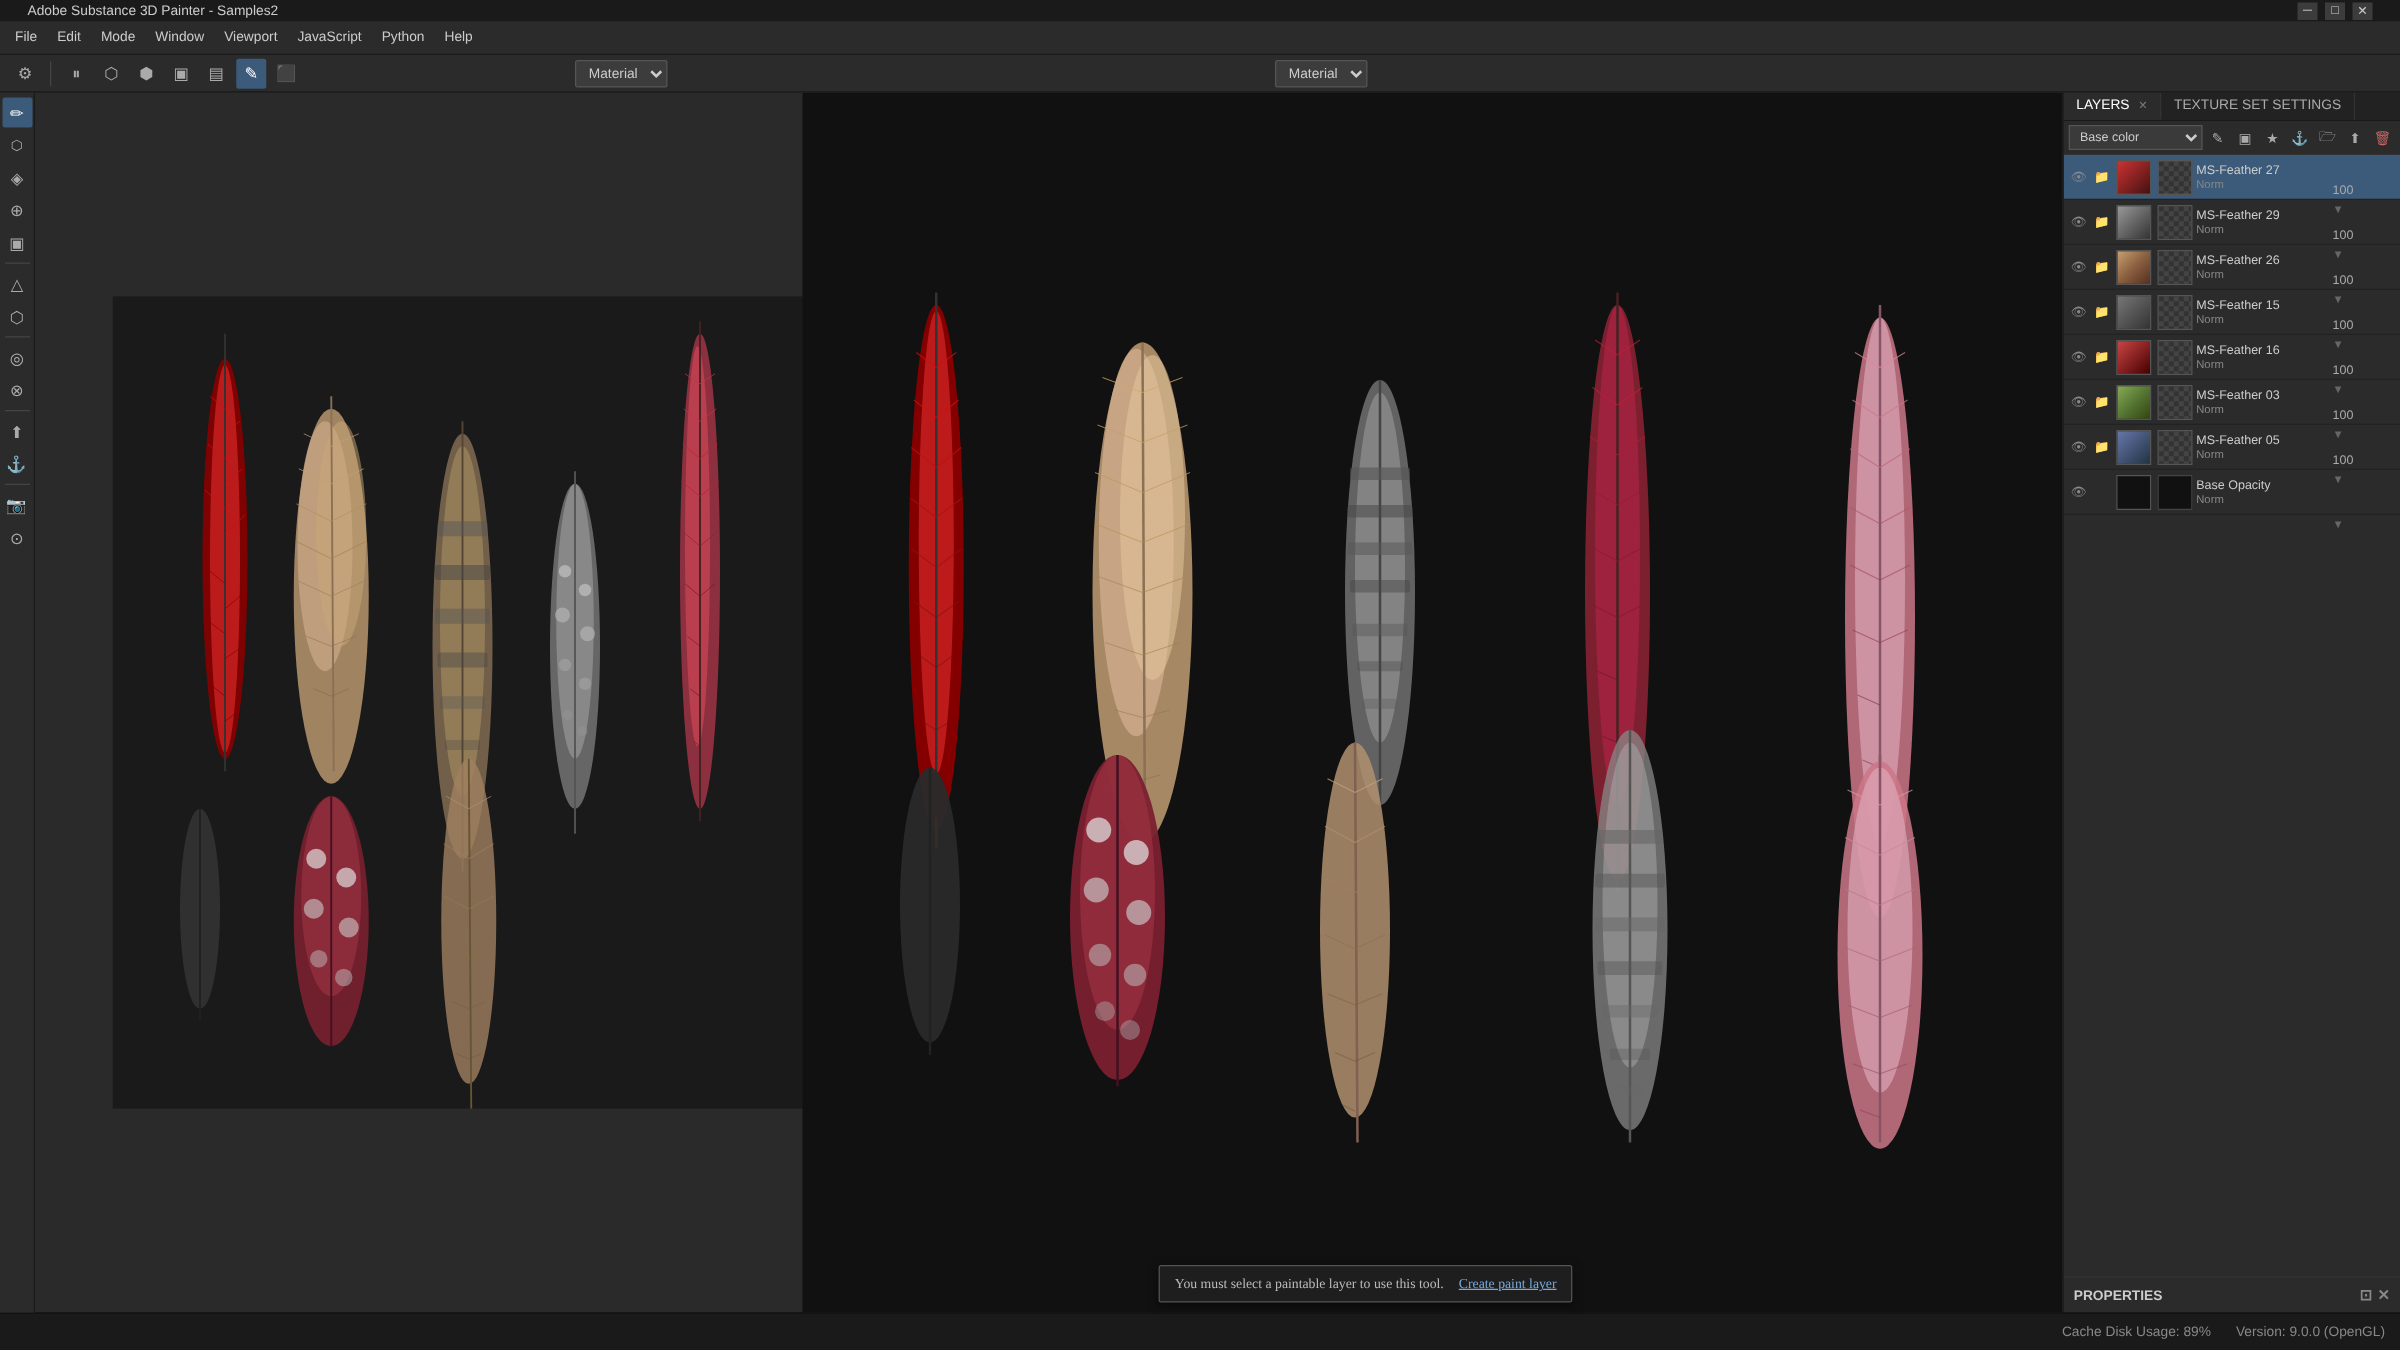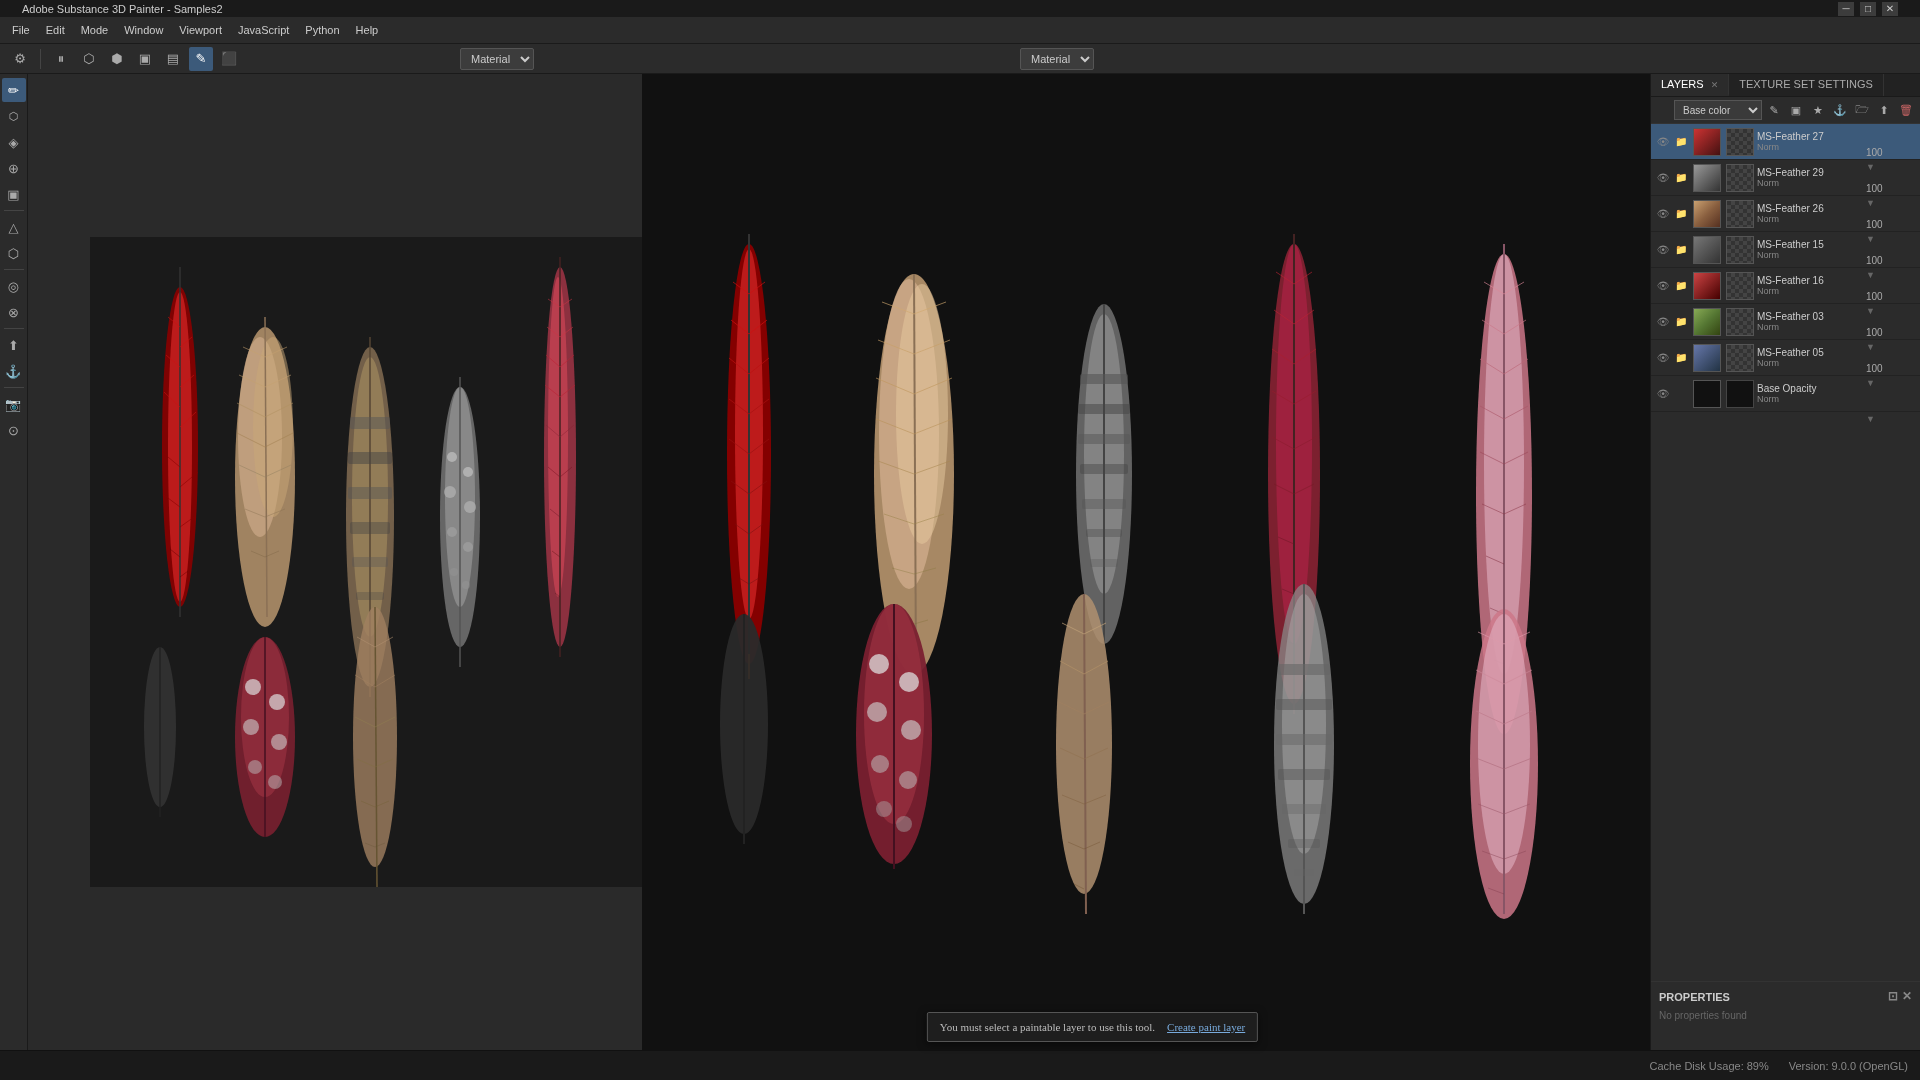--- a/index.html
+++ b/index.html
@@ -206,21 +206,20 @@
 
     #channel-select {
       background: #3a3a3a;
       border: 1px solid #555;
       color: #ccc;
       padding: 1px 4px;
       font-size: 10px;
       height: 20px;
       cursor: pointer;
       flex: 1;
-      margin-left: 19px;
     }
 
     #layers-list {
       flex: 1;
       overflow-y: auto;
     }
     .layer-item {
       display: flex;
       align-items: center;
       padding: 3px 4px;
@@ -915,23 +914,20 @@
   </div>
 
   <div id="properties-panel">
     <div id="properties-header">
       <span>PROPERTIES</span>
       <div style="display:flex; gap:4px;">
         <span style="cursor:pointer; color:#888; font-size:12px;">⊡</span>
         <span style="cursor:pointer; color:#888; font-size:12px;">✕</span>
       </div>
     </div>
-    <div id="properties-content">
-      <span>No properties found</span>
-    </div>
   </div>
 </div>
 
 <div id="notification-bar">
   <span>You must select a paintable layer to use this tool.</span>
   <span id="notification-link">Create paint layer</span>
 </div>
 
 <div id="statusbar">
   <span>Cache Disk Usage: 89%</span>

